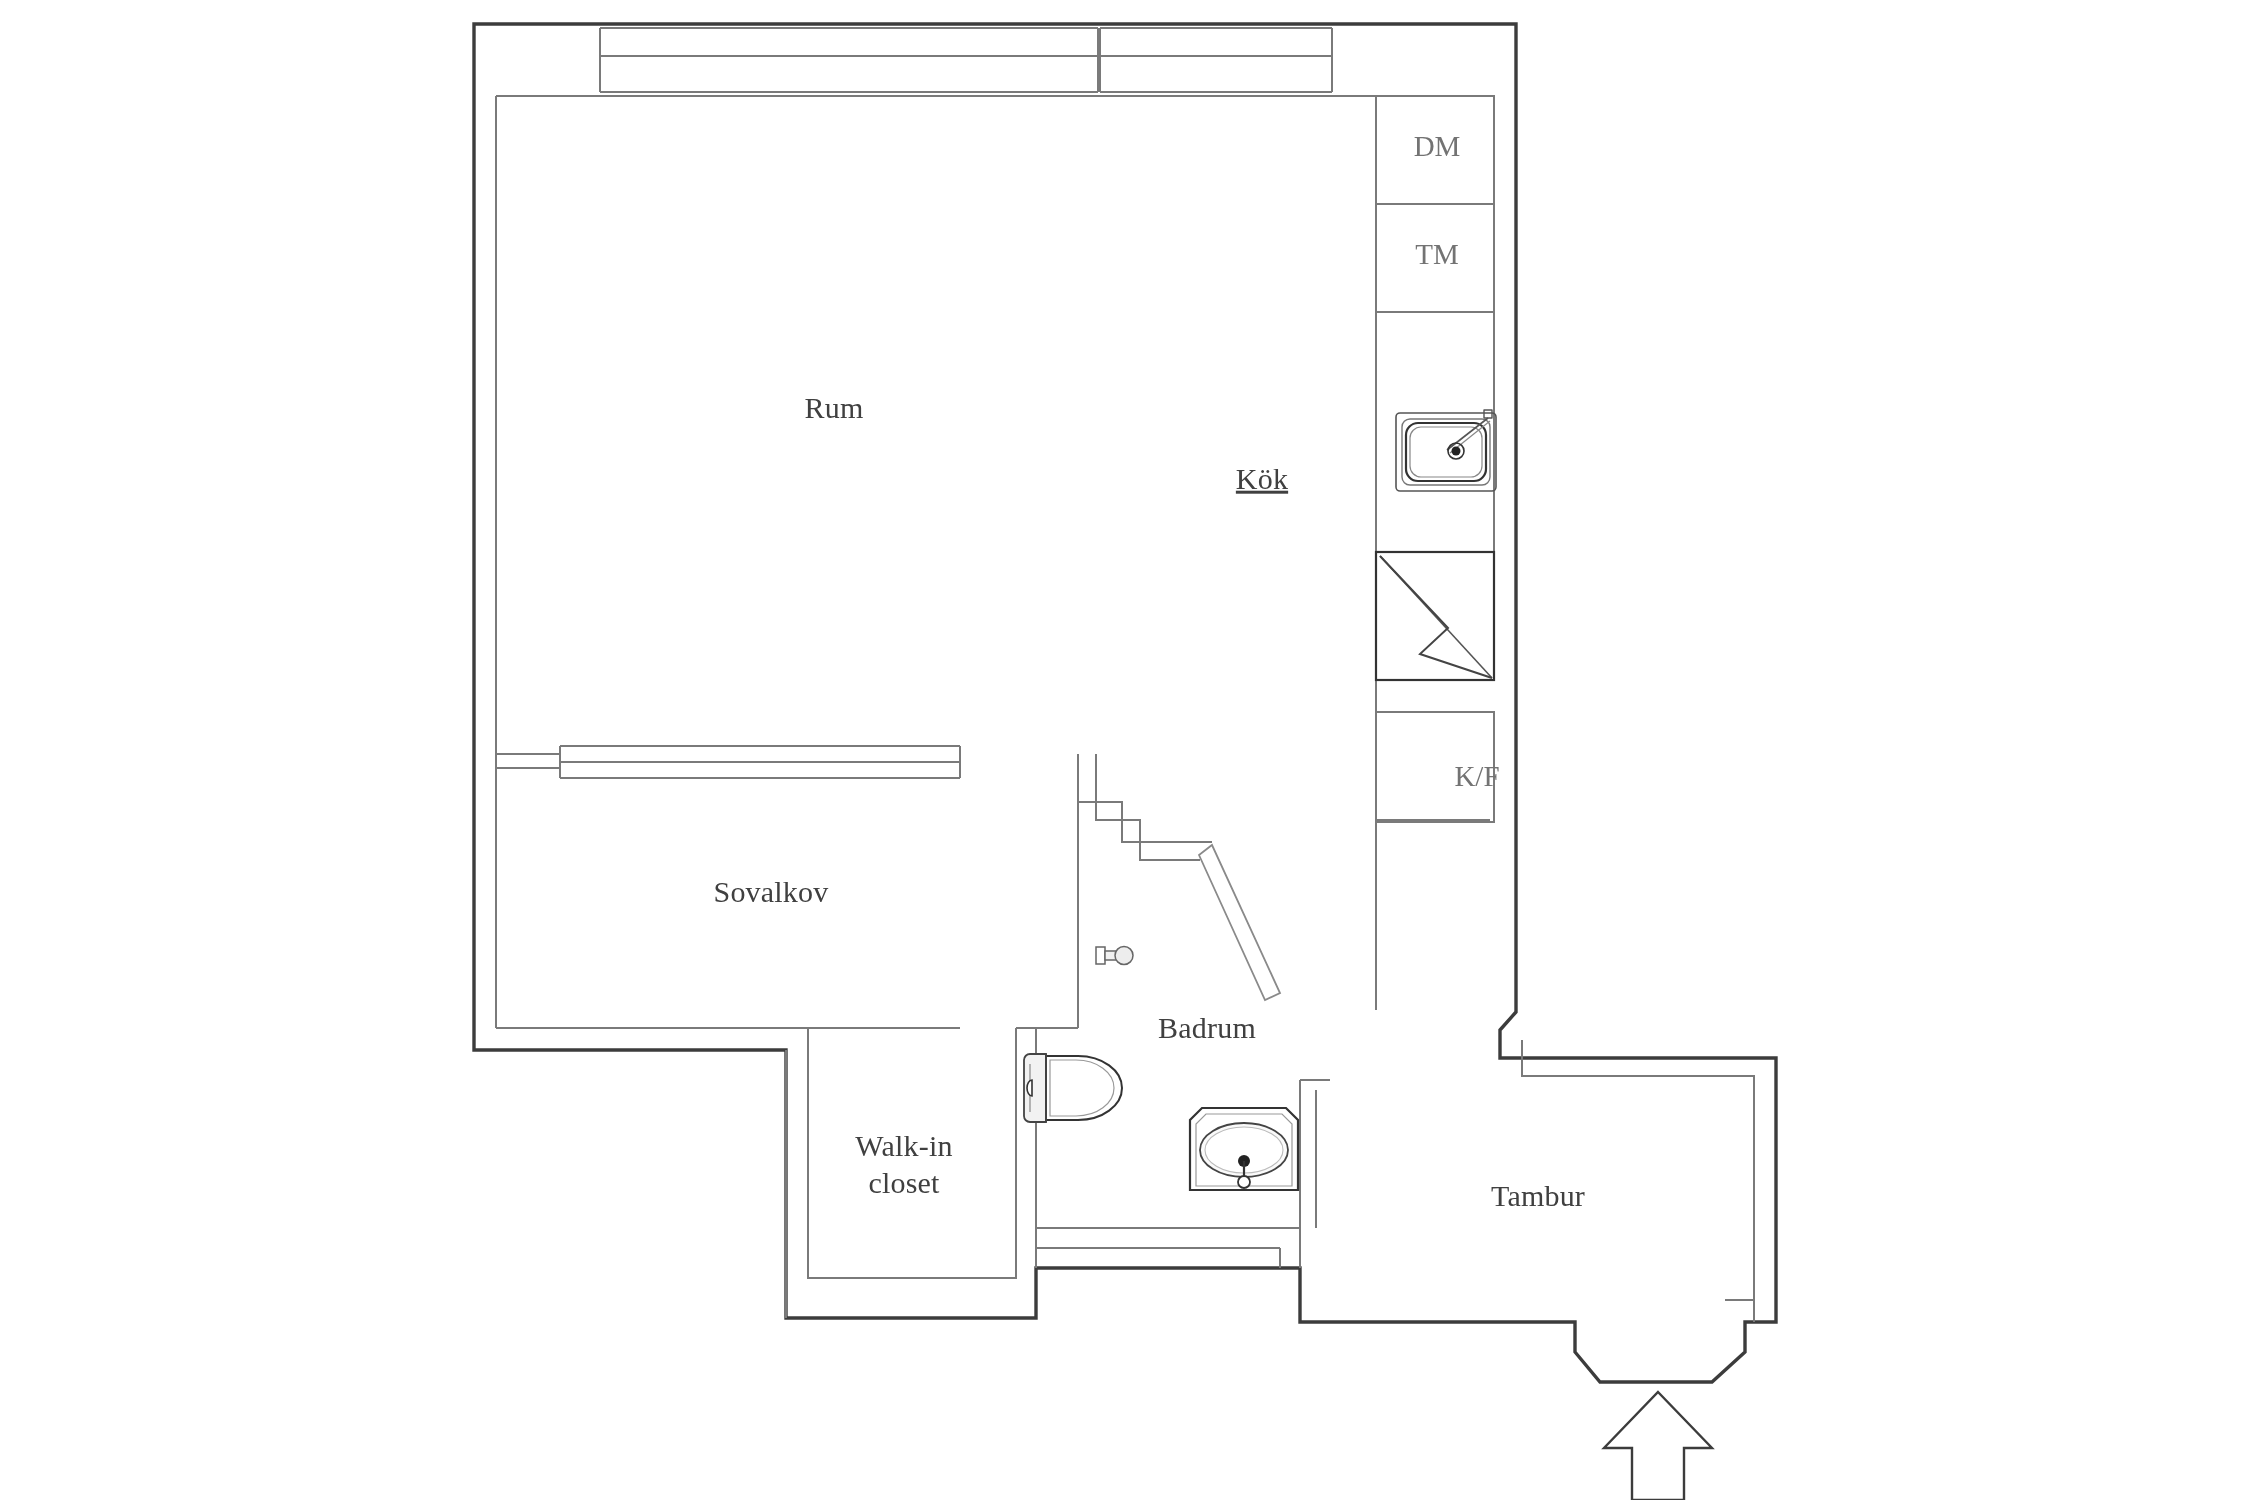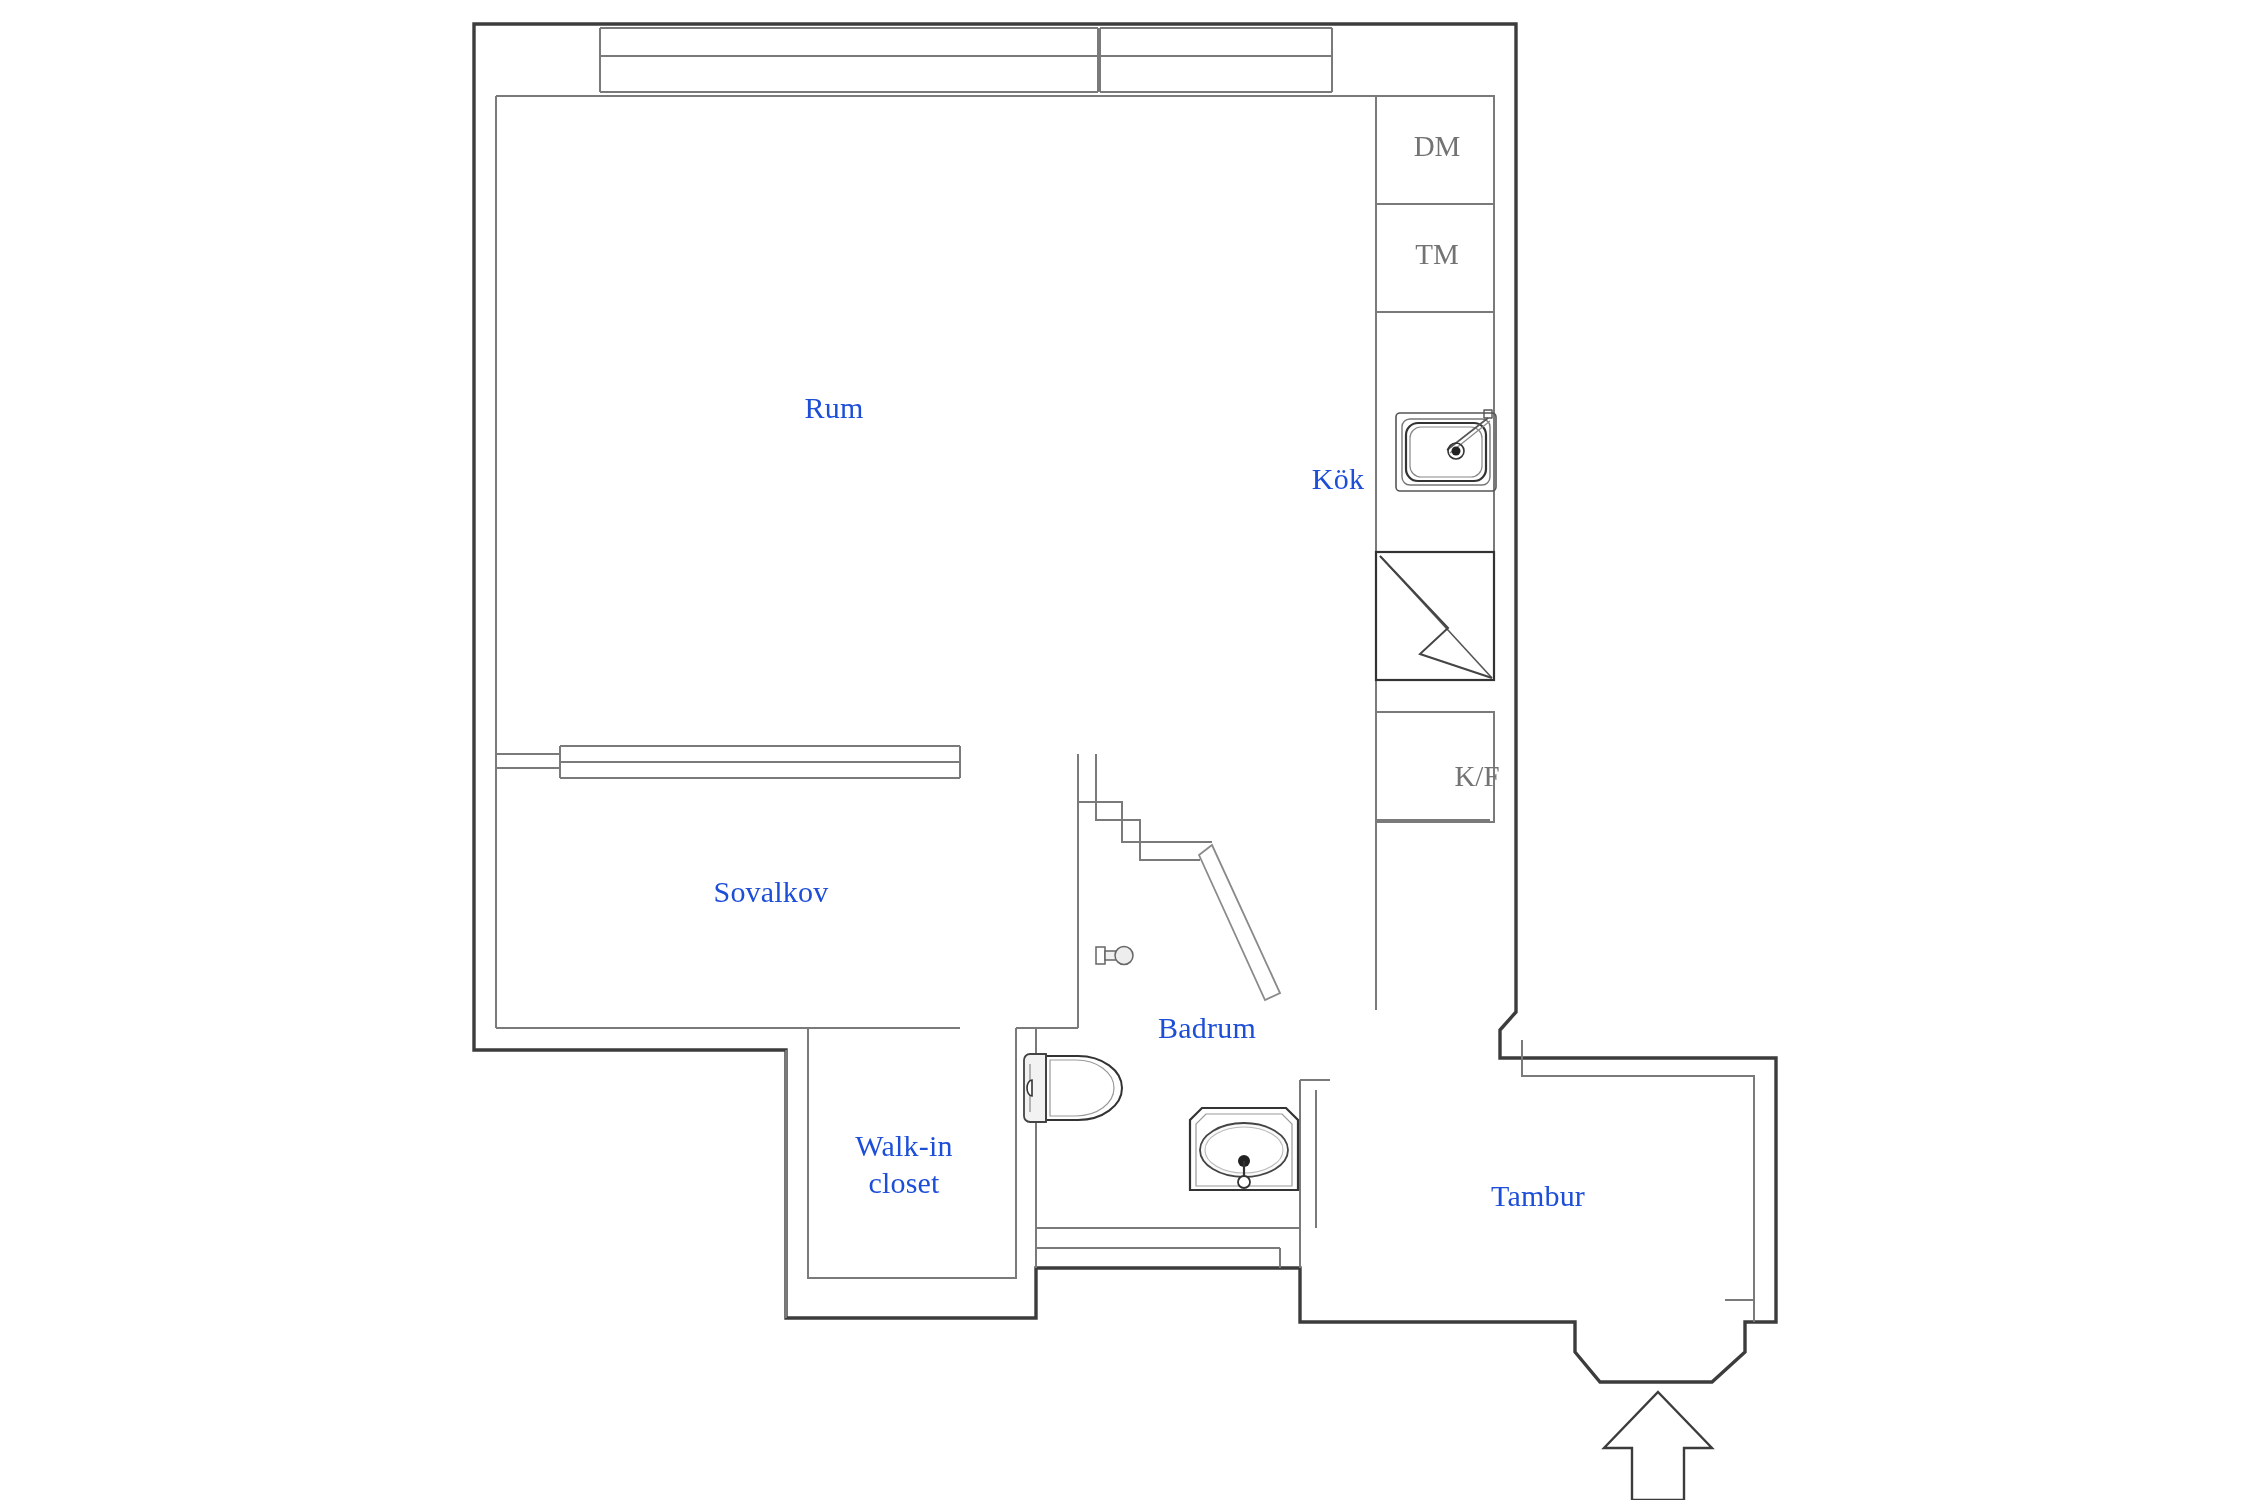--- a/index.html
+++ b/index.html
@@ -21,21 +21,21 @@
   }
   #floorplan-svg {
     position: absolute;
     left: 0;
     top: 0;
     width: 2250px;
     height: 1500px;
   }
   .room-label {
     position: absolute;
-    color: #1d4ed8;
+    color: #404040;
     font-family: "Liberation Serif", "DejaVu Serif", serif;
     font-size: 30px;
     line-height: 1.22;
     text-align: center;
     white-space: pre-line;
     transform: translate(-50%, -50%);
     letter-spacing: 0.2px;
   }
   .appliance-label {
     position: absolute;
@@ -230,21 +230,21 @@
                L 1684,1500
                L 1632,1500
                L 1632,1448
                L 1604,1448 Z" fill="#ffffff" stroke="#3c3c3c" stroke-width="2.4" stroke-linejoin="miter"></path>
     </g>
 
   </svg>
 
   <div class="room-label" style="left:834px; top:408px;">Rum</div>
 
-  <div class="room-label" style="left:1338px; top:479px;">Kök</div>
+  <div class="room-label" style="left:1262px; top:479px;text-decoration:underline;">Kök</div>
 
   <div class="room-label" style="left:771px; top:892px;text-align:center;">Sovalkov</div>
 
   <div class="room-label" style="left:1178px; top:1028px;margin-left:29px;">Badrum</div>
 
   <div class="room-label" style="left:904px; top:1165px;">Walk-in
 closet</div>
 
   <div class="room-label" style="left:1538px; top:1196px;">Tambur</div>
 

